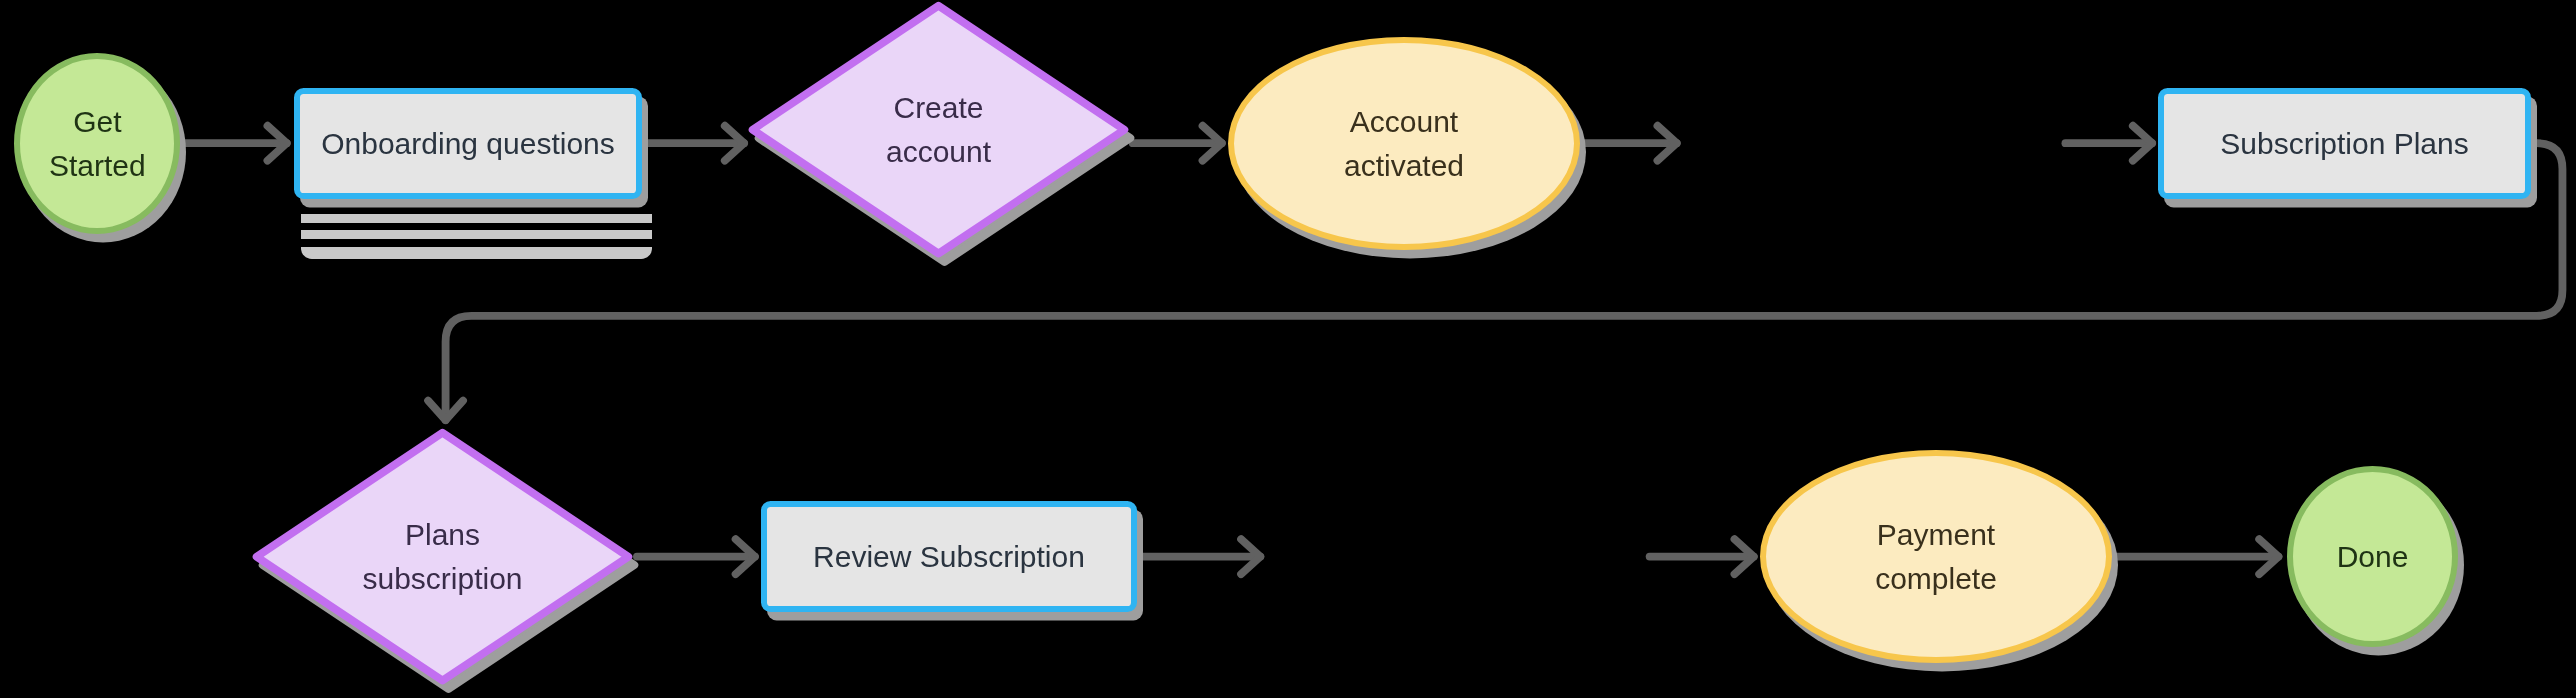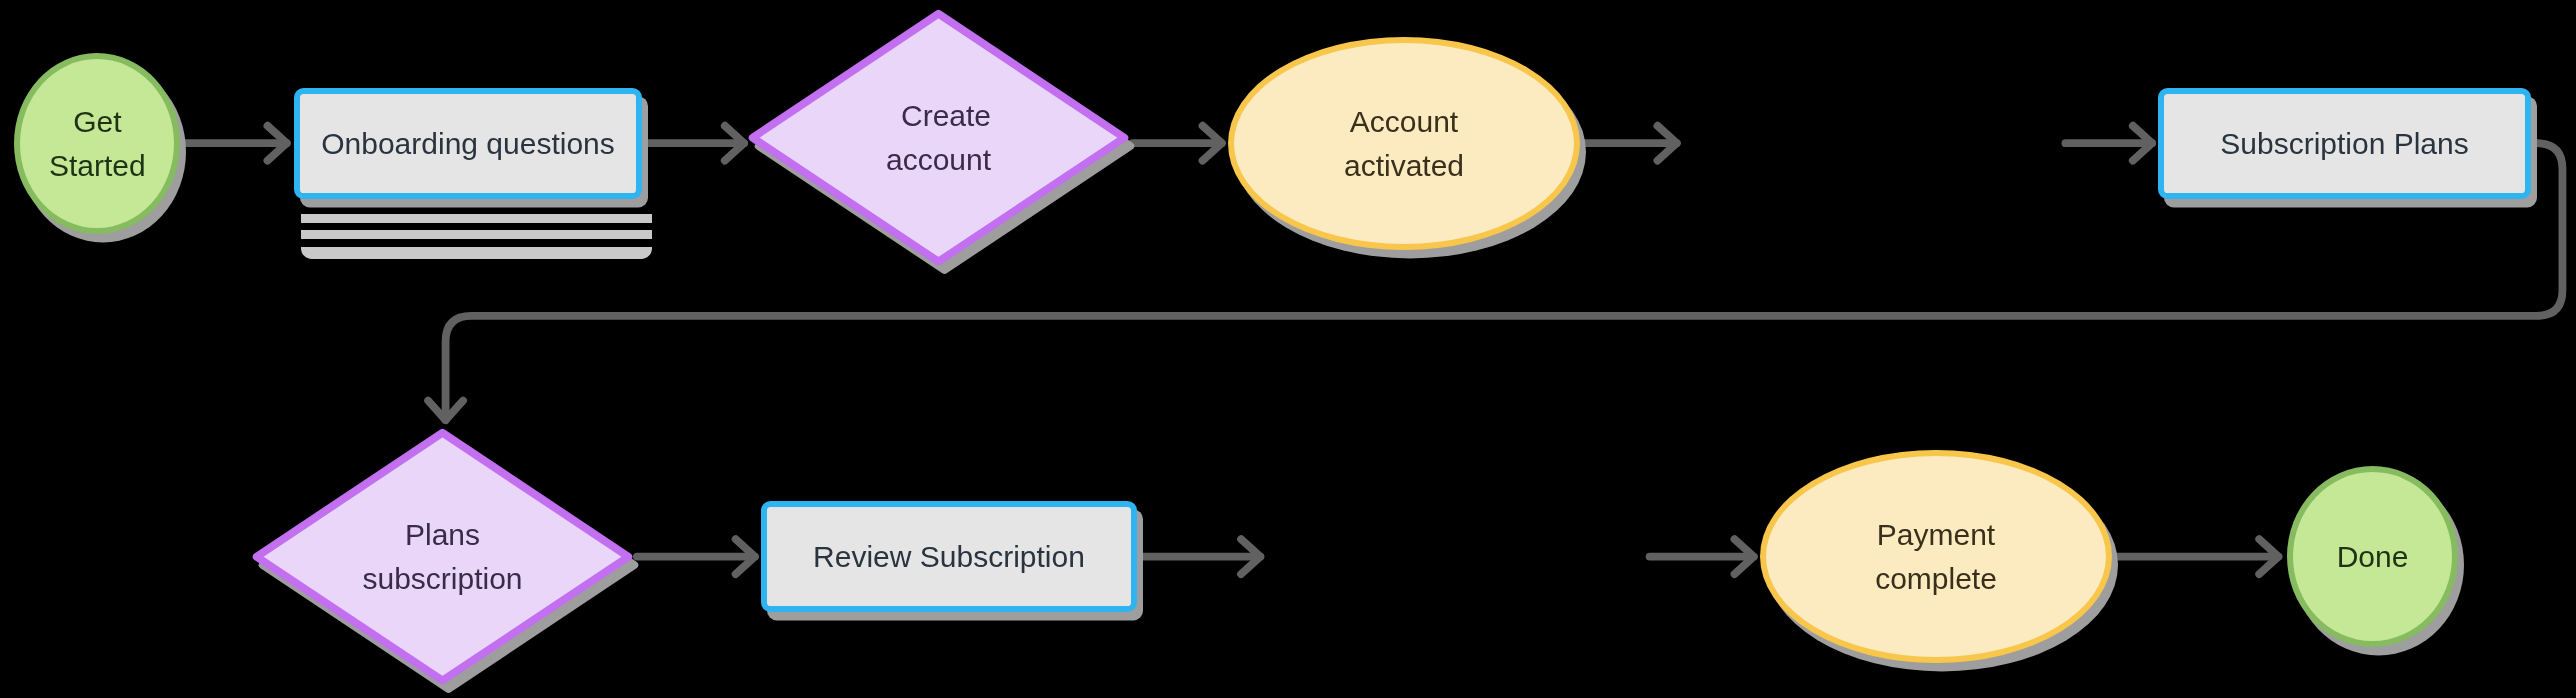--- a/index.html
+++ b/index.html
@@ -100,21 +100,21 @@
   <div class="node circle" style="left:14.4px; top:53px; width:166px; height:181px;">
     <span class="label">Get
 Started</span>
   </div>
 
   <div class="stacked-lines"></div>
   <div class="node rect" style="left:294px; top:88px; width:348px; height:111px;">
     <span class="label">Onboarding questions</span>
   </div>
 
-  <div class="node diamond" style="left:749px; top:10px; width:379px; height:255px;text-align:right;">
+  <div class="node diamond" style="left:749px; top:2px; width:379px; height:255px;">
     <svg width="391" height="268" viewBox="0 0 650 445">
       <polygon class="shadow" points="315,6 624,212 315,418 6,212" transform="translate(10,14)"></polygon>
       <polygon class="shape" points="315,6 624,212 315,418 6,212"></polygon>
     </svg>
     <span class="label">Create
 account</span>
   </div>
 
   <div class="node ellipse" style="left:1228px; top:37px; width:352px; height:213px;">
     <span class="label">Account

